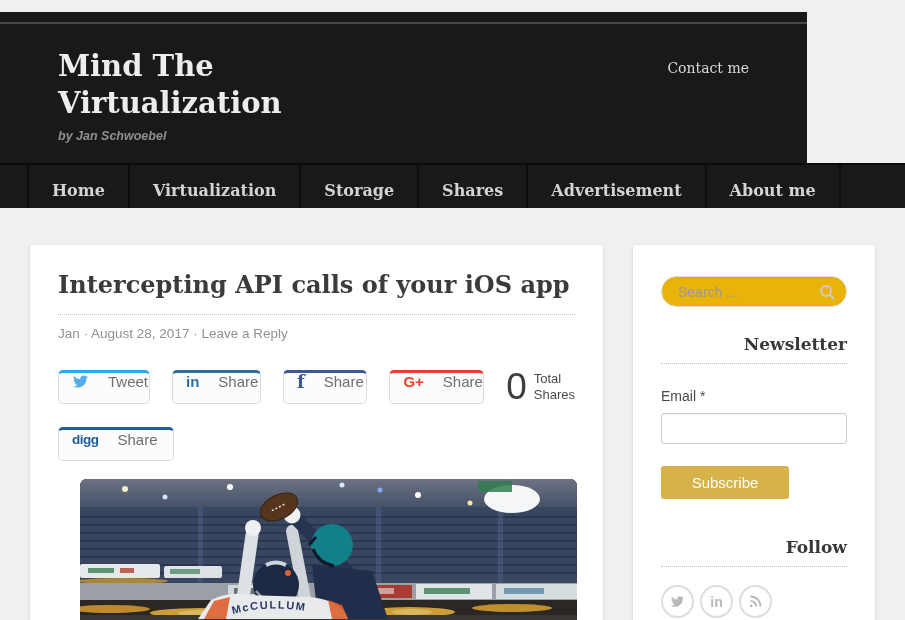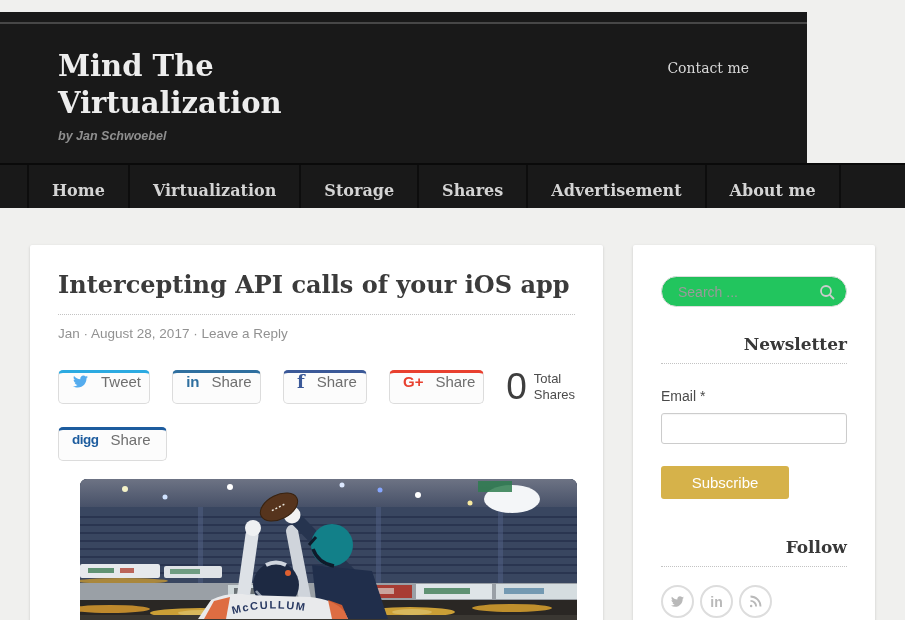--- a/index.html
+++ b/index.html
@@ -35,40 +35,40 @@
   
   .post-title { font-family:"DejaVu Serif", serif; font-weight:bold; font-size:24px; line-height:30px; color:#3b3b3b; }
   .dotted { border:none; border-top:1px dotted #c3c3c3; height:0; }
   .post-title + .dotted { margin-top:14px; }
   .post-meta { margin-top:11px; font-size:13.5px; color:#919191; }
   .post-meta span { cursor:default; }
   .post-meta .meta-link { cursor:pointer; }
   .share-row { display:flex; align-items:center; column-gap:22px; margin-top:27px; }
   .share-row2 { margin-top:22px; }
   .share-btn {
-    display:inline-flex; align-items:center; gap:12px;
+    display:inline-flex; align-items:center; gap:19px;
     height:34px; min-width:84px; padding:0 15px 12px 13px;
     background:#fcfcfc; border:1px solid #dcdcdc; border-top:3px solid #999;
     border-radius:5px; cursor:pointer; font-size:15px; color:#6f6f6f;
     font-family:"Liberation Sans", sans-serif;
   }
   .share-icon { display:inline-flex; align-items:center; font-weight:bold; }
   .share-icon.txt { font-size:15px; }
   .share-icon.fb-f { font-size:18px; font-family:"DejaVu Serif", serif; }
   .share-icon.digg-w { font-size:13.5px; letter-spacing:-.5px; }
   .share-count { display:flex; align-items:center; gap:7px; }
   .count-num { font-size:37px; line-height:1; color:#3e3e3e; }
   .count-label { font-size:13px; line-height:1.2; color:#4c4c4c; }
   .post-image {
     margin:18px 0 0 22px; width:497px; height:330px;
     border-radius:7px; overflow:hidden; background:#2e3a50;
   }
   
   .search-wrap {
-    position:relative; height:31px; background:#22c55e;
+    position:relative; height:31px; background:#eab308;
     border:1px solid #ddd; border-radius:16px;
     box-shadow:inset 0 1px 2px rgba(0,0,0,.05);
   }
   .search-input {
     width:100%; height:100%; border:none; outline:none; background:transparent;
     padding:0 34px 0 16px; font-size:14px; color:#555;
     font-family:"Liberation Sans", sans-serif;
   }
   .search-input::placeholder { color:#9a9a9a; }
   .search-icon { position:absolute; right:10px; top:7px; cursor:pointer; }

